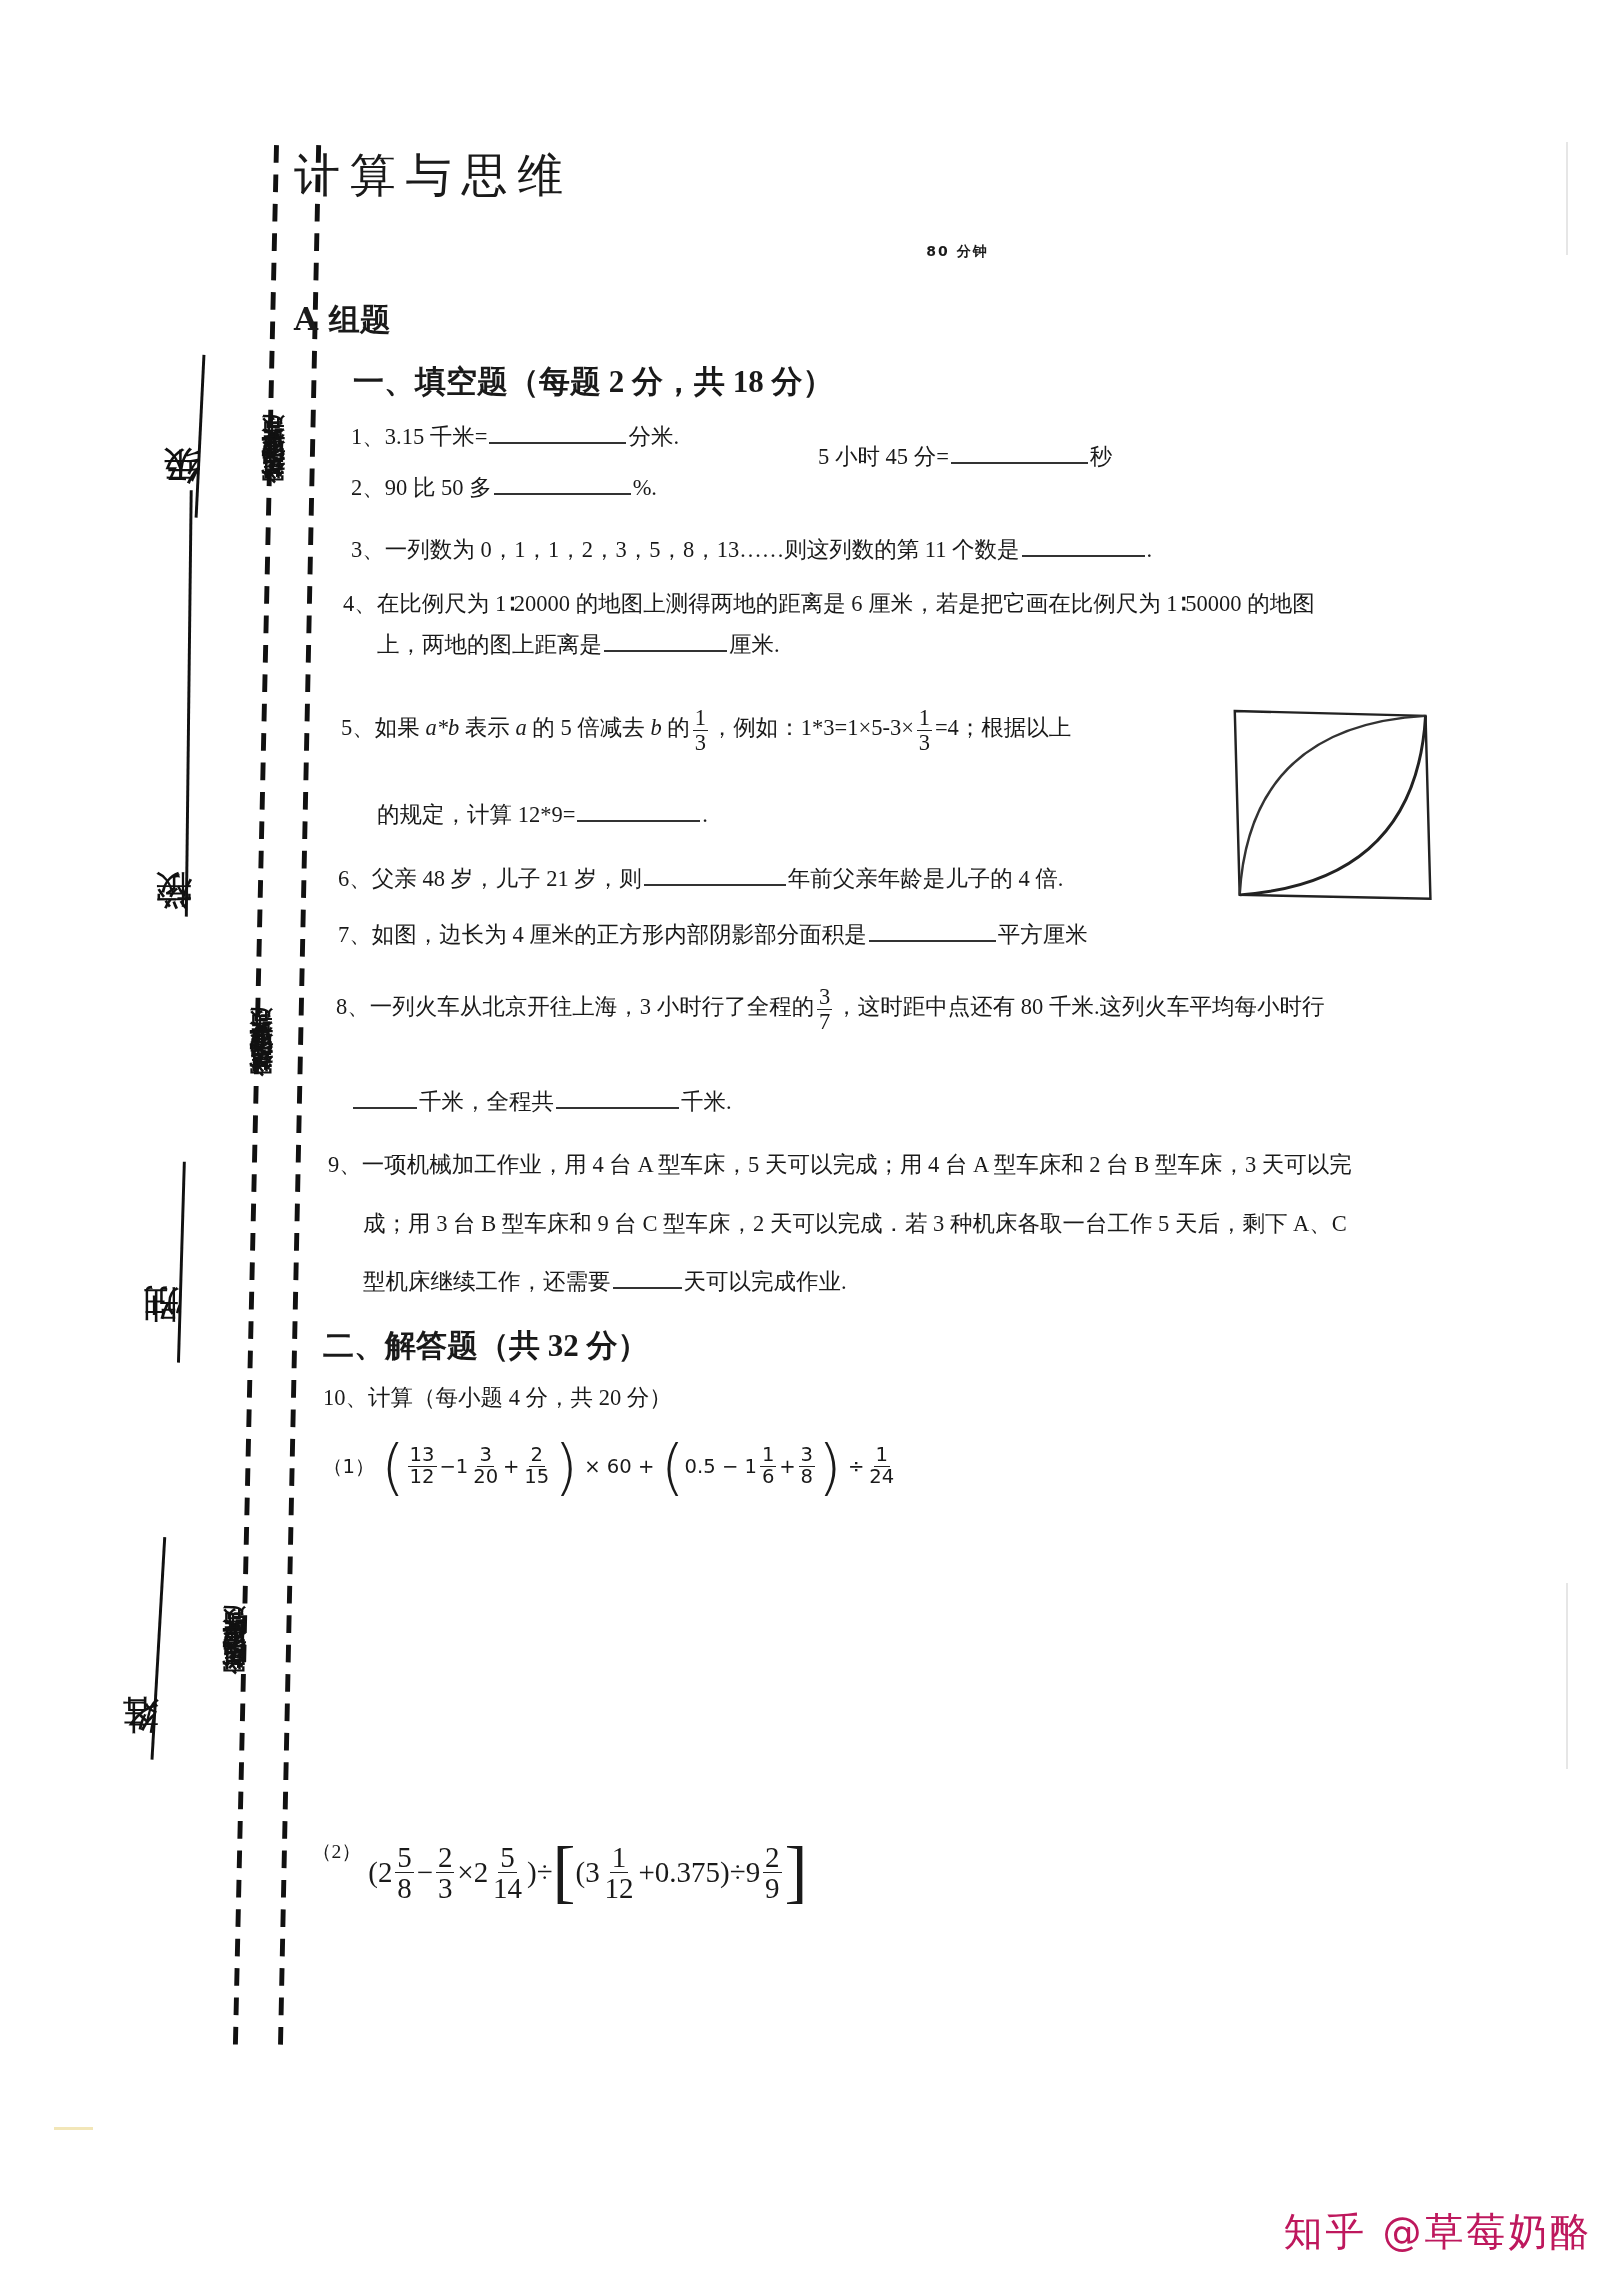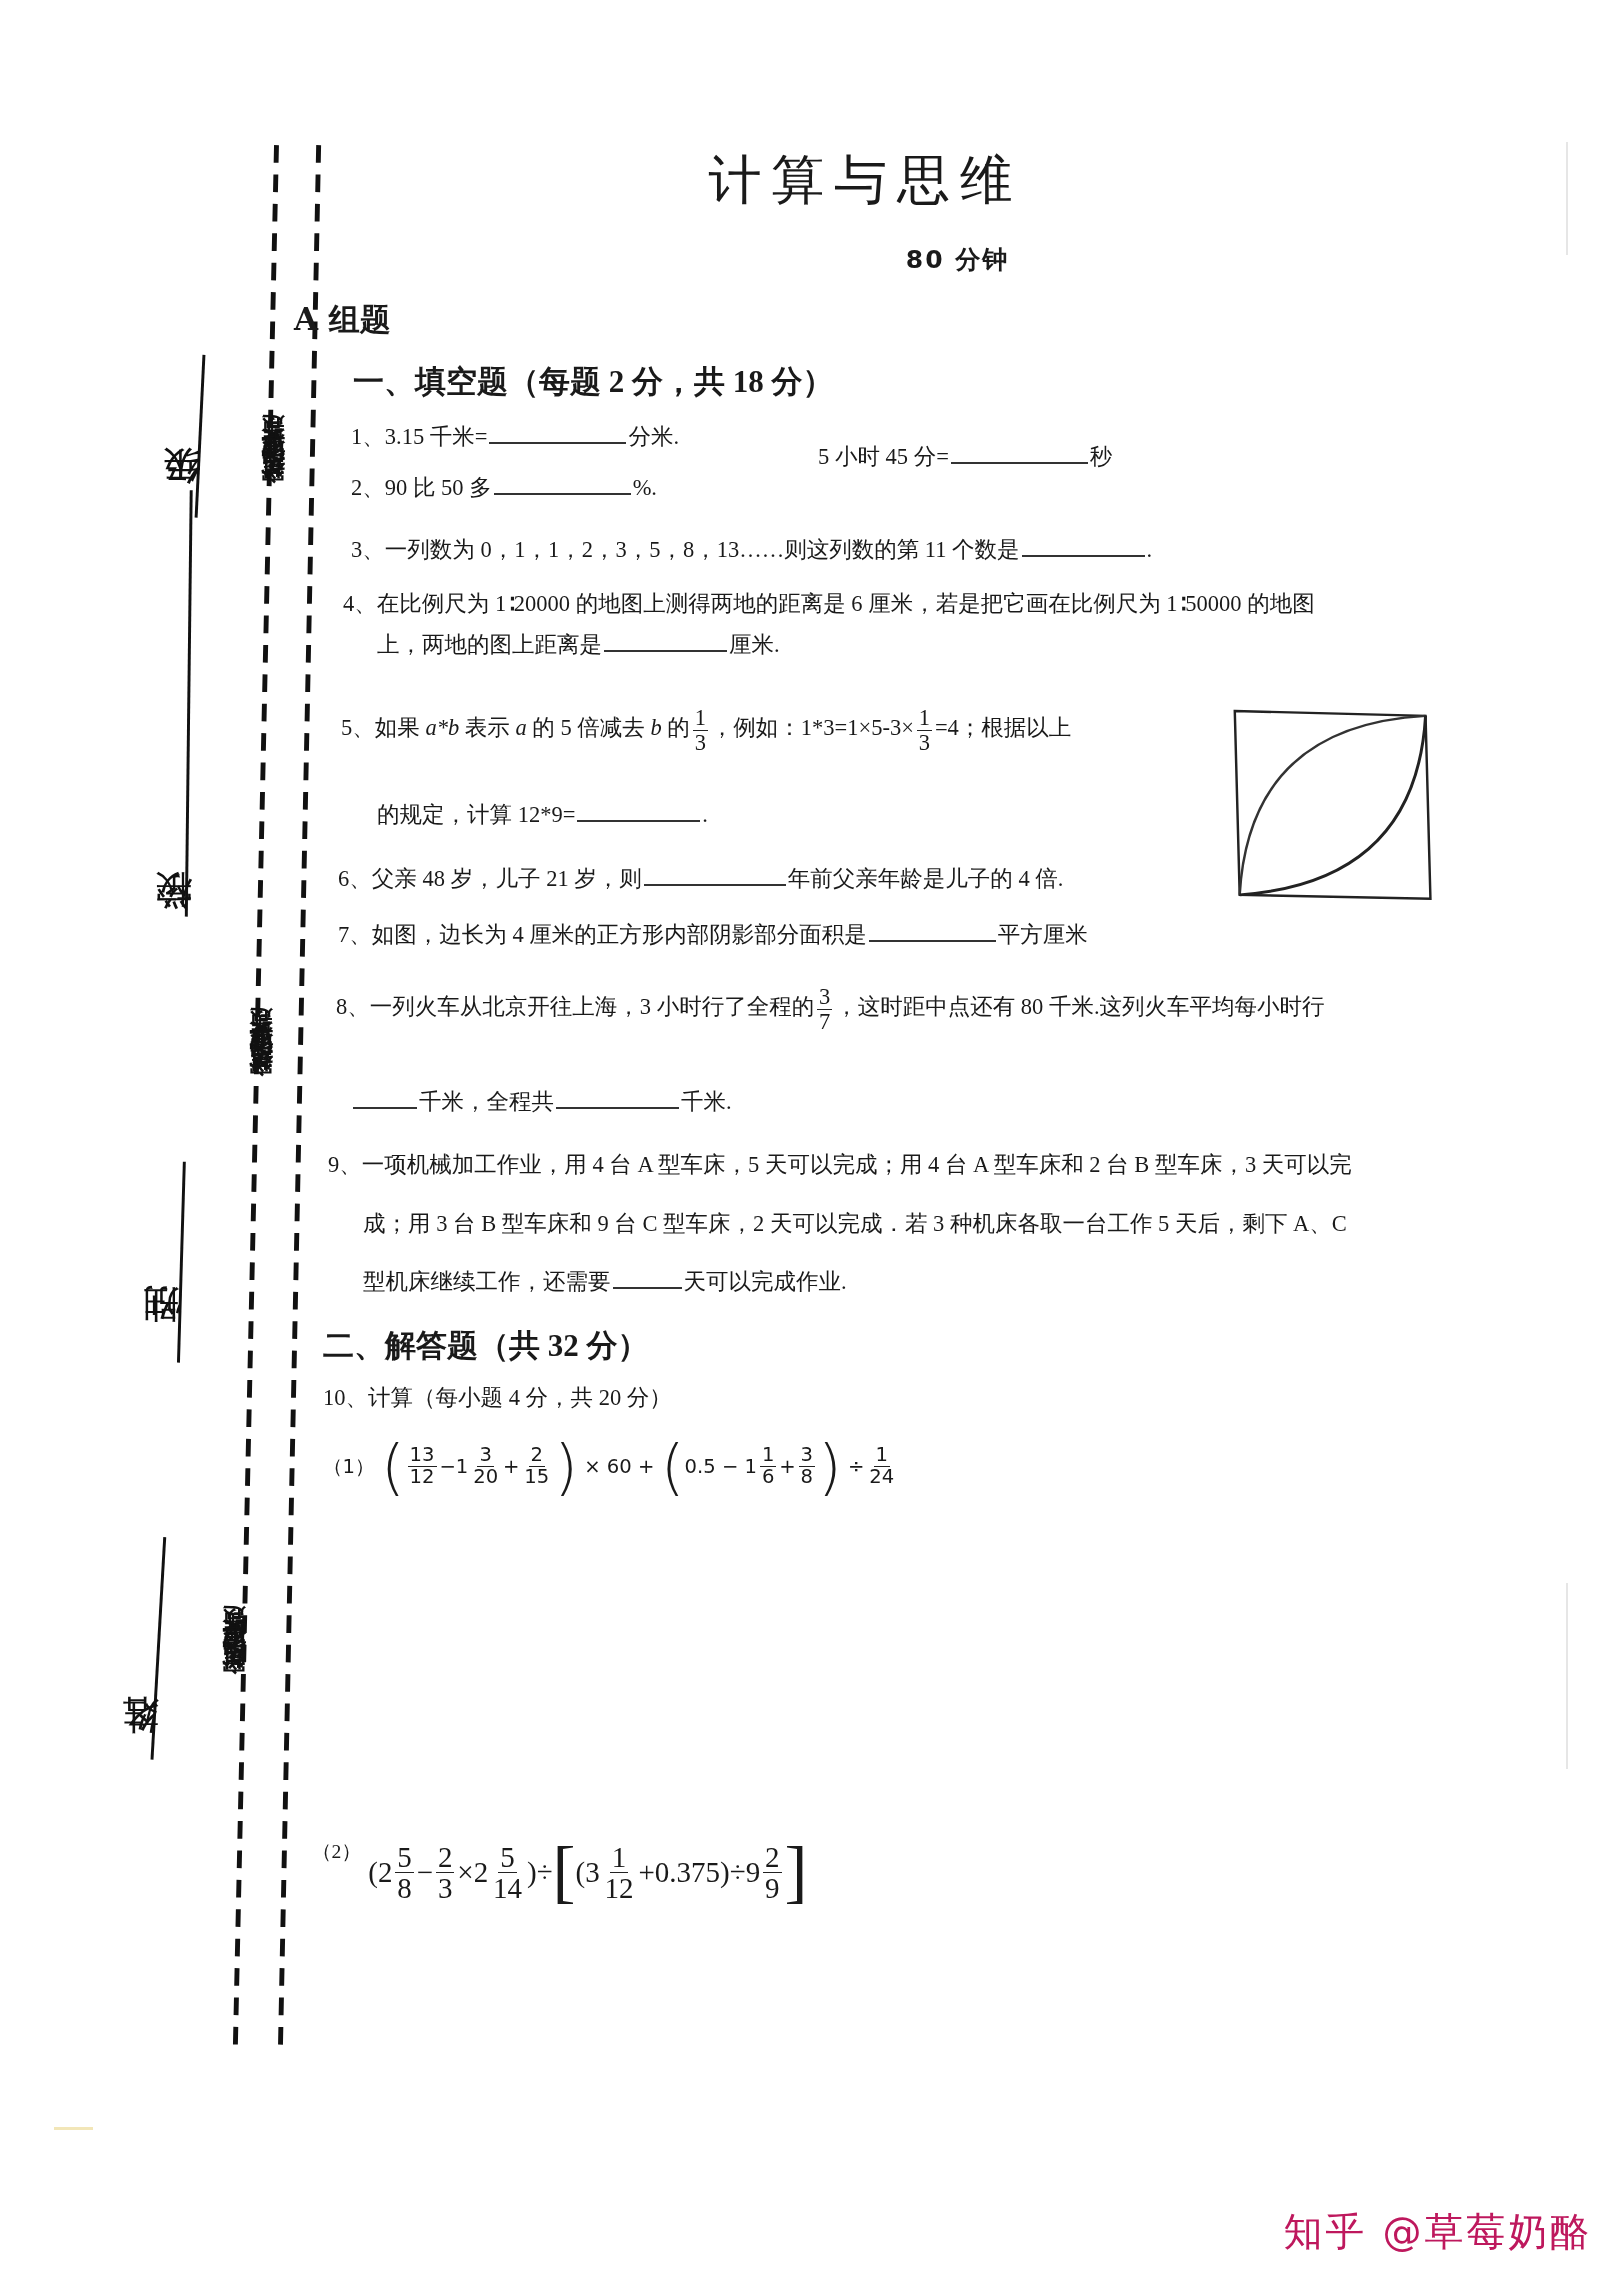--- a/index.html
+++ b/index.html
@@ -8,24 +8,24 @@
   .abs { position:absolute; }
 
   
   .binding-svg { position:absolute; left:0; top:0; }
   .vlabel { position:absolute; writing-mode:vertical-rl; transform:rotate(180deg);
             font-family:"DejaVu Sans","Liberation Sans",sans-serif; color:#111; }
   .field-label { font-size:37px; letter-spacing:2px; }
   .seal-text { font-size:23.5px; letter-spacing:5.9px; font-weight:bold; }
 
   
-  .title { left:0; width:1437px; top:145px; text-align:center; padding-left:294px; box-sizing:border-box;
-           font-size:53px; letter-spacing:9.8px; font-family:"DejaVu Sans","Liberation Sans",sans-serif; font-weight:normal; }
+  .title { left:0; width:1437px; top:145px; text-align:left; padding-left:294px; box-sizing:border-box;
+           font-size:46px; letter-spacing:9.8px; font-family:"DejaVu Sans","Liberation Sans",sans-serif; font-weight:normal; }
   .duration { left:0; width:1621px; top:243px; text-align:center; padding-left:294px; box-sizing:border-box;
-              font-size:25px; font-family:"DejaVu Sans","Liberation Sans",sans-serif; font-weight:bold; letter-spacing:2px; }
+              font-size:14px; font-family:"DejaVu Sans","Liberation Sans",sans-serif; font-weight:bold; letter-spacing:2px; }
   .group { left:0; width:1621px; top:299px; text-align:left; padding-left:294px; box-sizing:border-box;
            font-size:31px; font-weight:bold; }
 
   .q { position:absolute; font-size:22.5px; white-space:nowrap; font-family:"Liberation Serif","DejaVu Serif",serif; }
   .section { font-weight:bold; font-size:31px; }
   .blank { display:inline-block; border-bottom:2px solid #333; height:1px; vertical-align:baseline; margin:0 2px; }
   .frac { display:inline-flex; flex-direction:column; align-items:center; vertical-align:middle; margin:0 2.9px; line-height:1.05; }
   .frac .n { border-bottom:1.6px solid #222; padding:0 2px; }
   .frac .d { padding:0 2px; }
   .big-paren { font-size:61px; vertical-align:middle; font-weight:300; line-height:1; }

